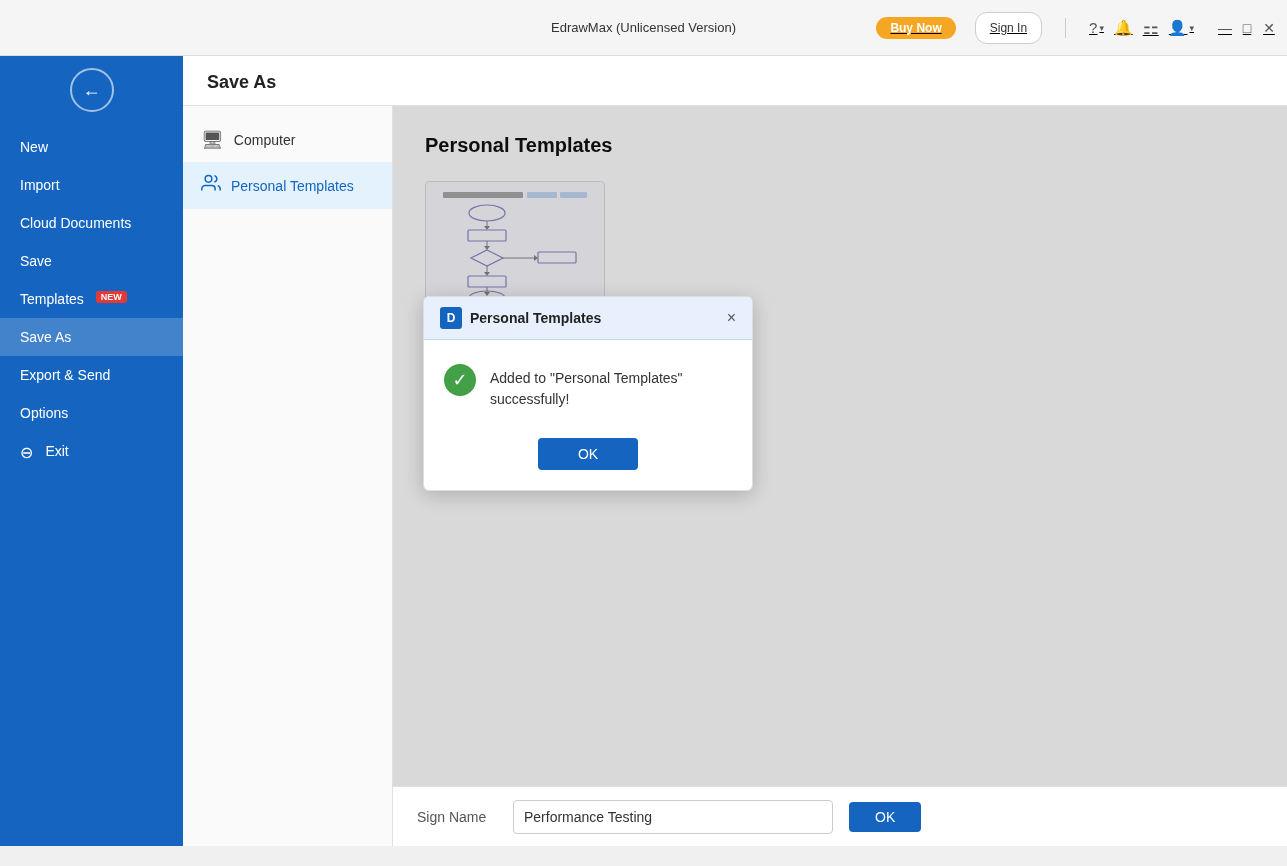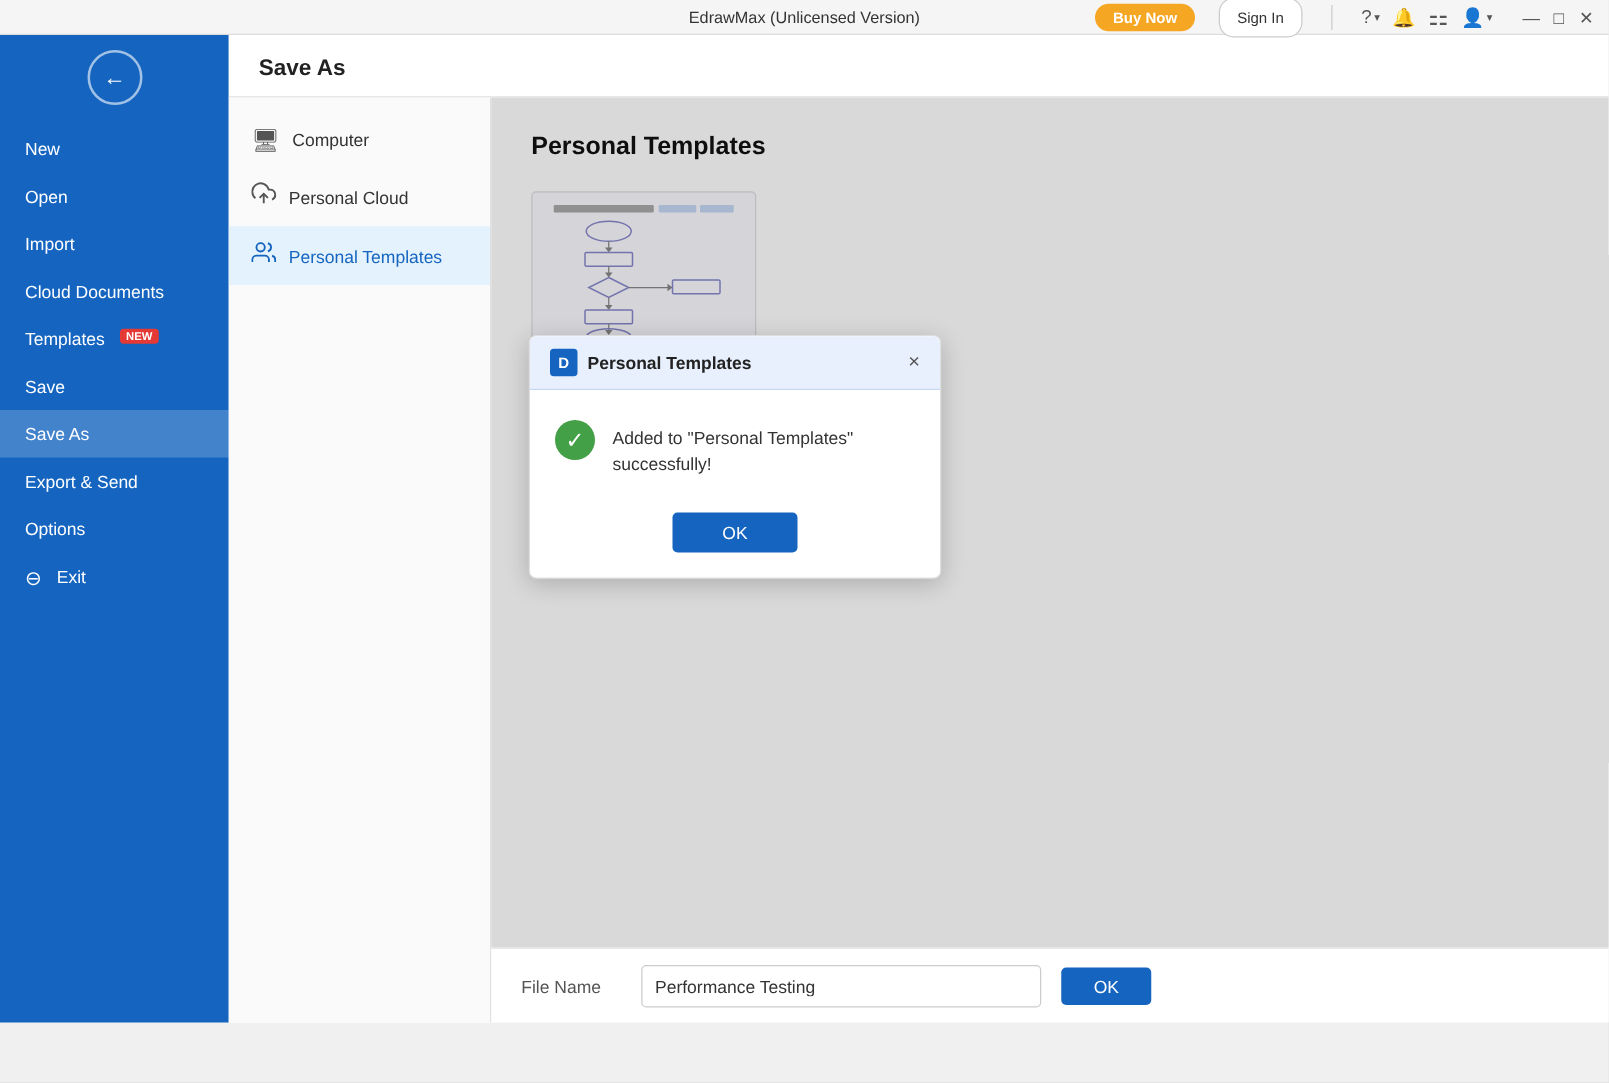--- a/index.html
+++ b/index.html
@@ -1,27 +1,28 @@
 <!DOCTYPE html>
 <html><head>
   <meta charset="utf-8">
   <style>
     * { margin: 0; padding: 0; box-sizing: border-box; }
     body { font-family: 'Segoe UI', Arial, sans-serif; width: 1287px; height: 866px; overflow: hidden; background: #f0f0f0; }
 
     
     .title-bar {
-      height: 28px;
+      height: 56px;
       background: #f5f5f5;
       border-bottom: 1px solid #ddd;
       display: flex;
       align-items: center;
       justify-content: space-between;
       padding: 0 10px;
       position: relative;
+      text-decoration: underline;
     }
     .title-bar-center {
       position: absolute;
       left: 50%;
       transform: translateX(-50%);
       font-size: 13px;
       color: #333;
     }
     .title-bar-right {
       display: flex;
@@ -421,34 +422,31 @@
 
   <div class="sidebar">
     <button class="sidebar-back-btn">
       <span>←</span>
     </button>
 
     <div class="sidebar-item">
       <span>New</span>
     </div>
     <div class="sidebar-item">
-      <span>Open</span>
-    </div>
-    <div class="sidebar-item">
       <span>Import</span>
     </div>
     <div class="sidebar-item">
       <span>Cloud Documents</span>
+    </div>
+    <div class="sidebar-item">
+      <span>Save</span>
     </div>
     <div class="sidebar-item">
       <span>Templates</span>
       <span class="new-badge">NEW</span>
-    </div>
-    <div class="sidebar-item">
-      <span>Save</span>
     </div>
     <div class="sidebar-item active">
       <span>Save As</span>
     </div>
     <div class="sidebar-item">
       <span>Export &amp; Send</span>
     </div>
     <div class="sidebar-item">
       <span>Options</span>
     </div>
@@ -463,30 +461,20 @@
     <div class="content-header">
       <h2>Save As</h2>
     </div>
 
     <div class="content-body">
 
       <div class="subnav">
         <div class="subnav-item">
           <span class="subnav-icon">🖥</span>
           <span>Computer</span>
-        </div>
-        <div class="subnav-item">
-          <span class="subnav-icon">
-            <svg width="20" height="20" viewBox="0 0 24 24" fill="none" stroke="currentColor" stroke-width="1.8">
-              <path d="M20 17.58A5 5 0 0 0 18 8h-1.26A8 8 0 1 0 4 16.25"></path>
-              <polyline points="8 16 12 12 16 16"></polyline>
-                <line x1="12" y1="12" x2="12" y2="21"></line>
-            </svg>
-          </span>
-          <span>Personal Cloud</span>
         </div>
         <div class="subnav-item active">
           <span class="subnav-icon">
             <svg width="20" height="20" viewBox="0 0 24 24" fill="none" stroke="#1565c0" stroke-width="1.8">
               <path d="M17 21v-2a4 4 0 0 0-4-4H5a4 4 0 0 0-4 4v2"></path>
               <circle cx="9" cy="7" r="4"></circle>
               <path d="M23 21v-2a4 4 0 0 0-3-3.87"></path>
               <path d="M16 3.13a4 4 0 0 1 0 7.75"></path>
             </svg>
           </span>
@@ -556,20 +544,20 @@
                 <div class="modal-message">Added to "Personal Templates" successfully!</div>
               </div>
               <div class="modal-footer">
                 <button class="btn-ok-modal">OK</button>
               </div>
             </div>
           </div>
         </div>
 
         <div class="footer-bar">
-          <label class="footer-label">File Name</label>
+          <label class="footer-label">Sign Name</label>
           <input class="footer-input" type="text" value="Performance Testing" style="">
           <button class="btn-ok-footer">OK</button>
         </div>
       </div>
     </div>
   </div>
 </div>
 
 </body></html>

